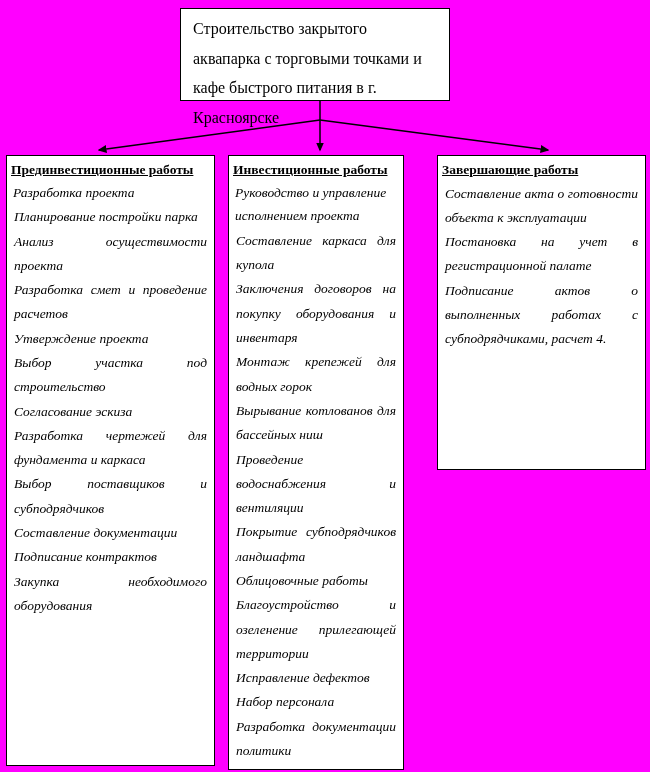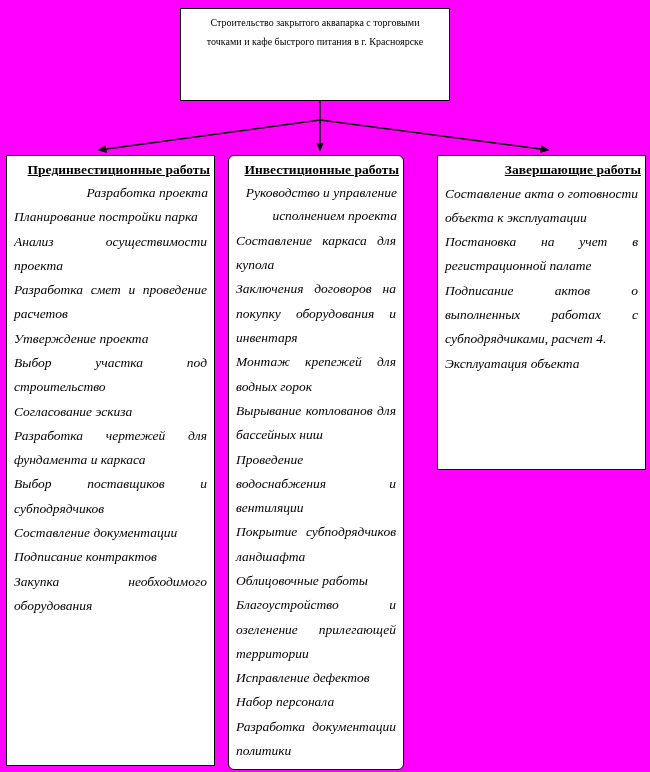--- a/index.html
+++ b/index.html
@@ -10,42 +10,41 @@
     font-family: "Liberation Serif", "DejaVu Serif", serif;
     overflow: hidden;
   }
   .box {
     position: absolute;
     background: #FFFFFF;
     border: 1px solid #000000;
   }
   .title-box {
     left: 180px; top: 8px; width: 270px; height: 93px;
-    text-align: center;
-    font-size: 10px;
+    font-size: 16px;
     line-height: 1.85;
     padding: 5px 12px;
   }
   .arrows {
     position: absolute; left: 0; top: 0;
     pointer-events: none;
   }
   .col { font-size: 13.5px; overflow: hidden; }
   .col-left   { left: 6px;   top: 155px; width: 209px; height: 611px; }
-  .col-middle { left: 228px; top: 155px; width: 176px; height: 615px; border-radius: 6px; }
+  .col-middle { left: 228px; top: 155px; width: 176px; height: 615px; }
   .col-right  { left: 437px; top: 155px; width: 209px; height: 315px; }
   .col-header {
-    text-align: right;
+    text-align: left;
     font-weight: bold;
     text-decoration: underline;
     line-height: 1.6;
     padding: 3px 4px 0 4px;
   }
   .col-subtitle {
-    text-align: right;
+    text-align: left;
     font-style: italic;
     line-height: 1.75;
     padding: 0 6px;
   }
   .items { padding: 1px 7px 0 7px; }
   .item {
     text-align: justify;
     line-height: 1.8;
     font-style: italic;
   }
@@ -105,15 +104,14 @@
       <div class="item">Завершающие работы</div>
     </div>
 </div>
 
 <div class="col col-right box">
   <div class="col-header">Завершающие работы</div>
   <div class="items">
       <div class="item">Составление акта о готовности объекта к эксплуатации</div>
       <div class="item">Постановка на учет в регистрационной палате</div>
       <div class="item">Подписание актов о выполненных работах с субподрядчиками, расчет 4.</div>
-      <div class="item">Эксплуатация объекта</div>
     </div>
 </div>
 
 </body></html>

